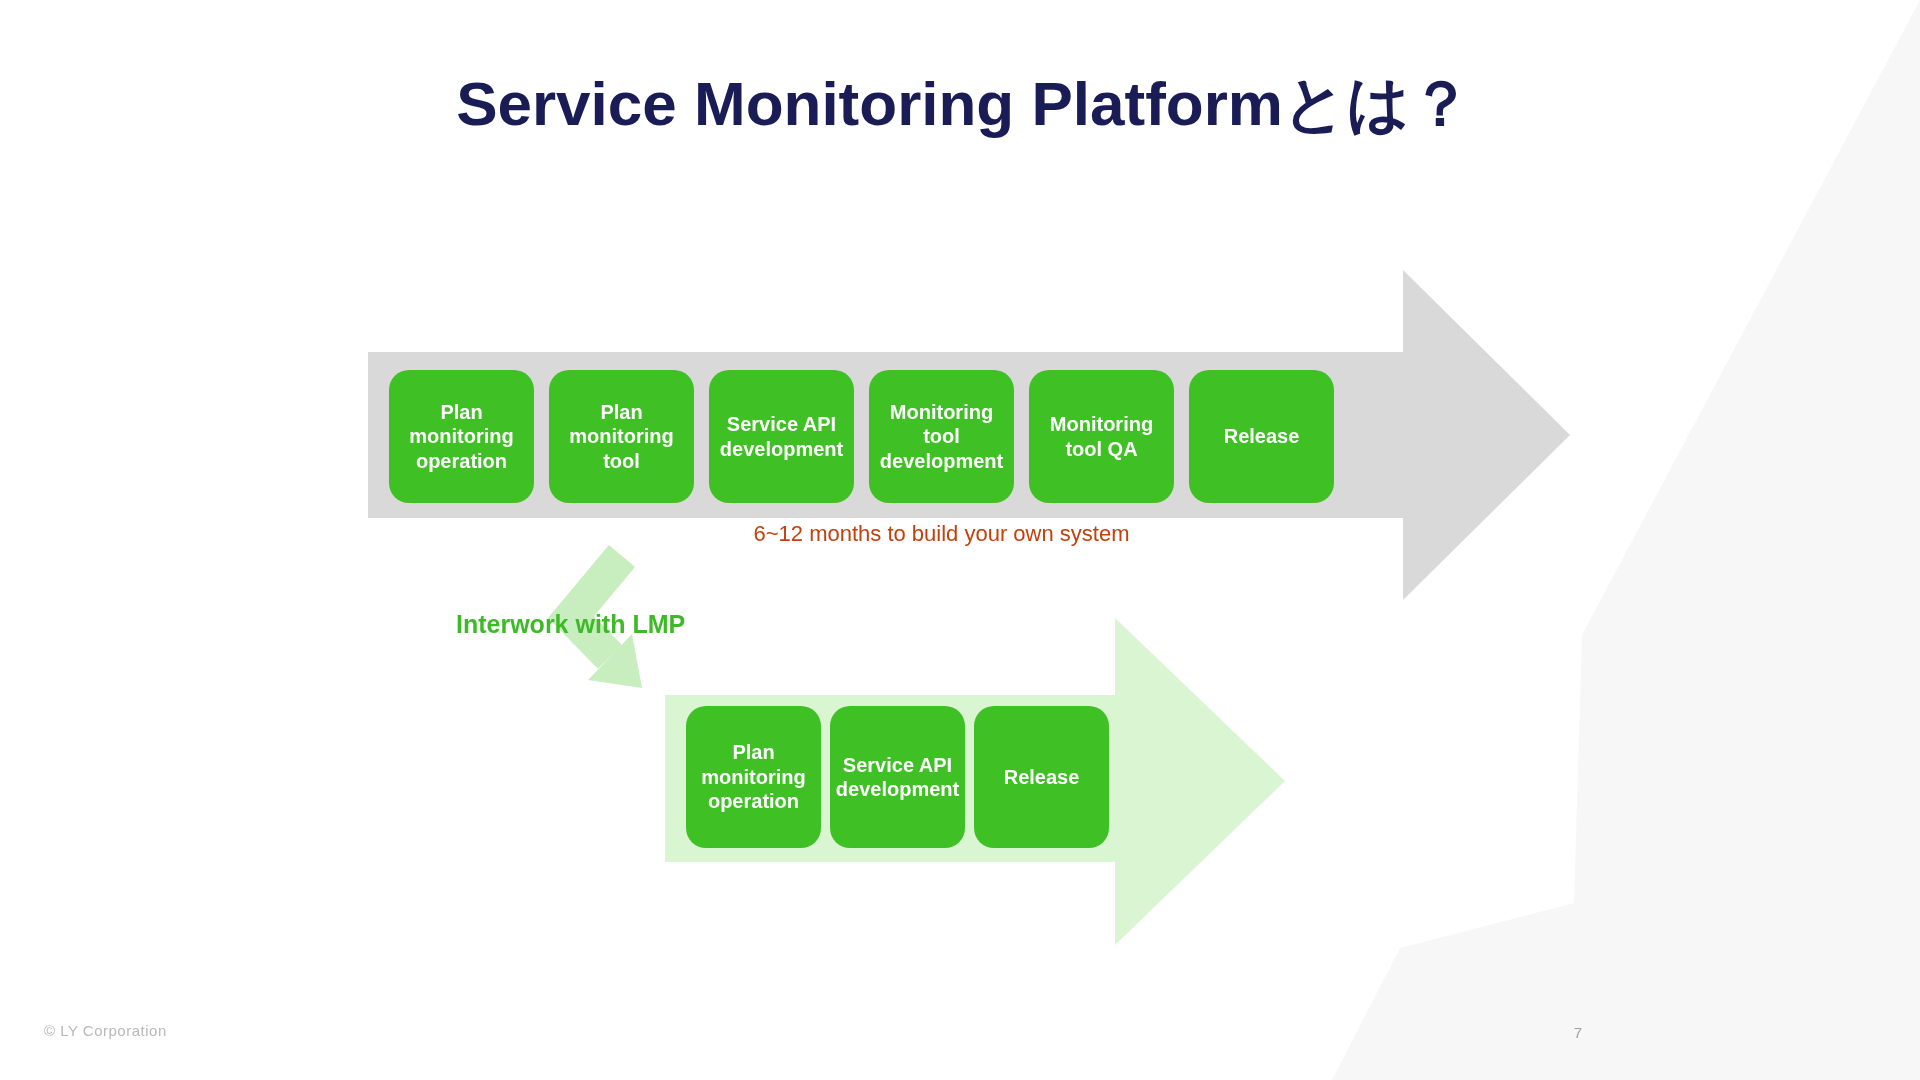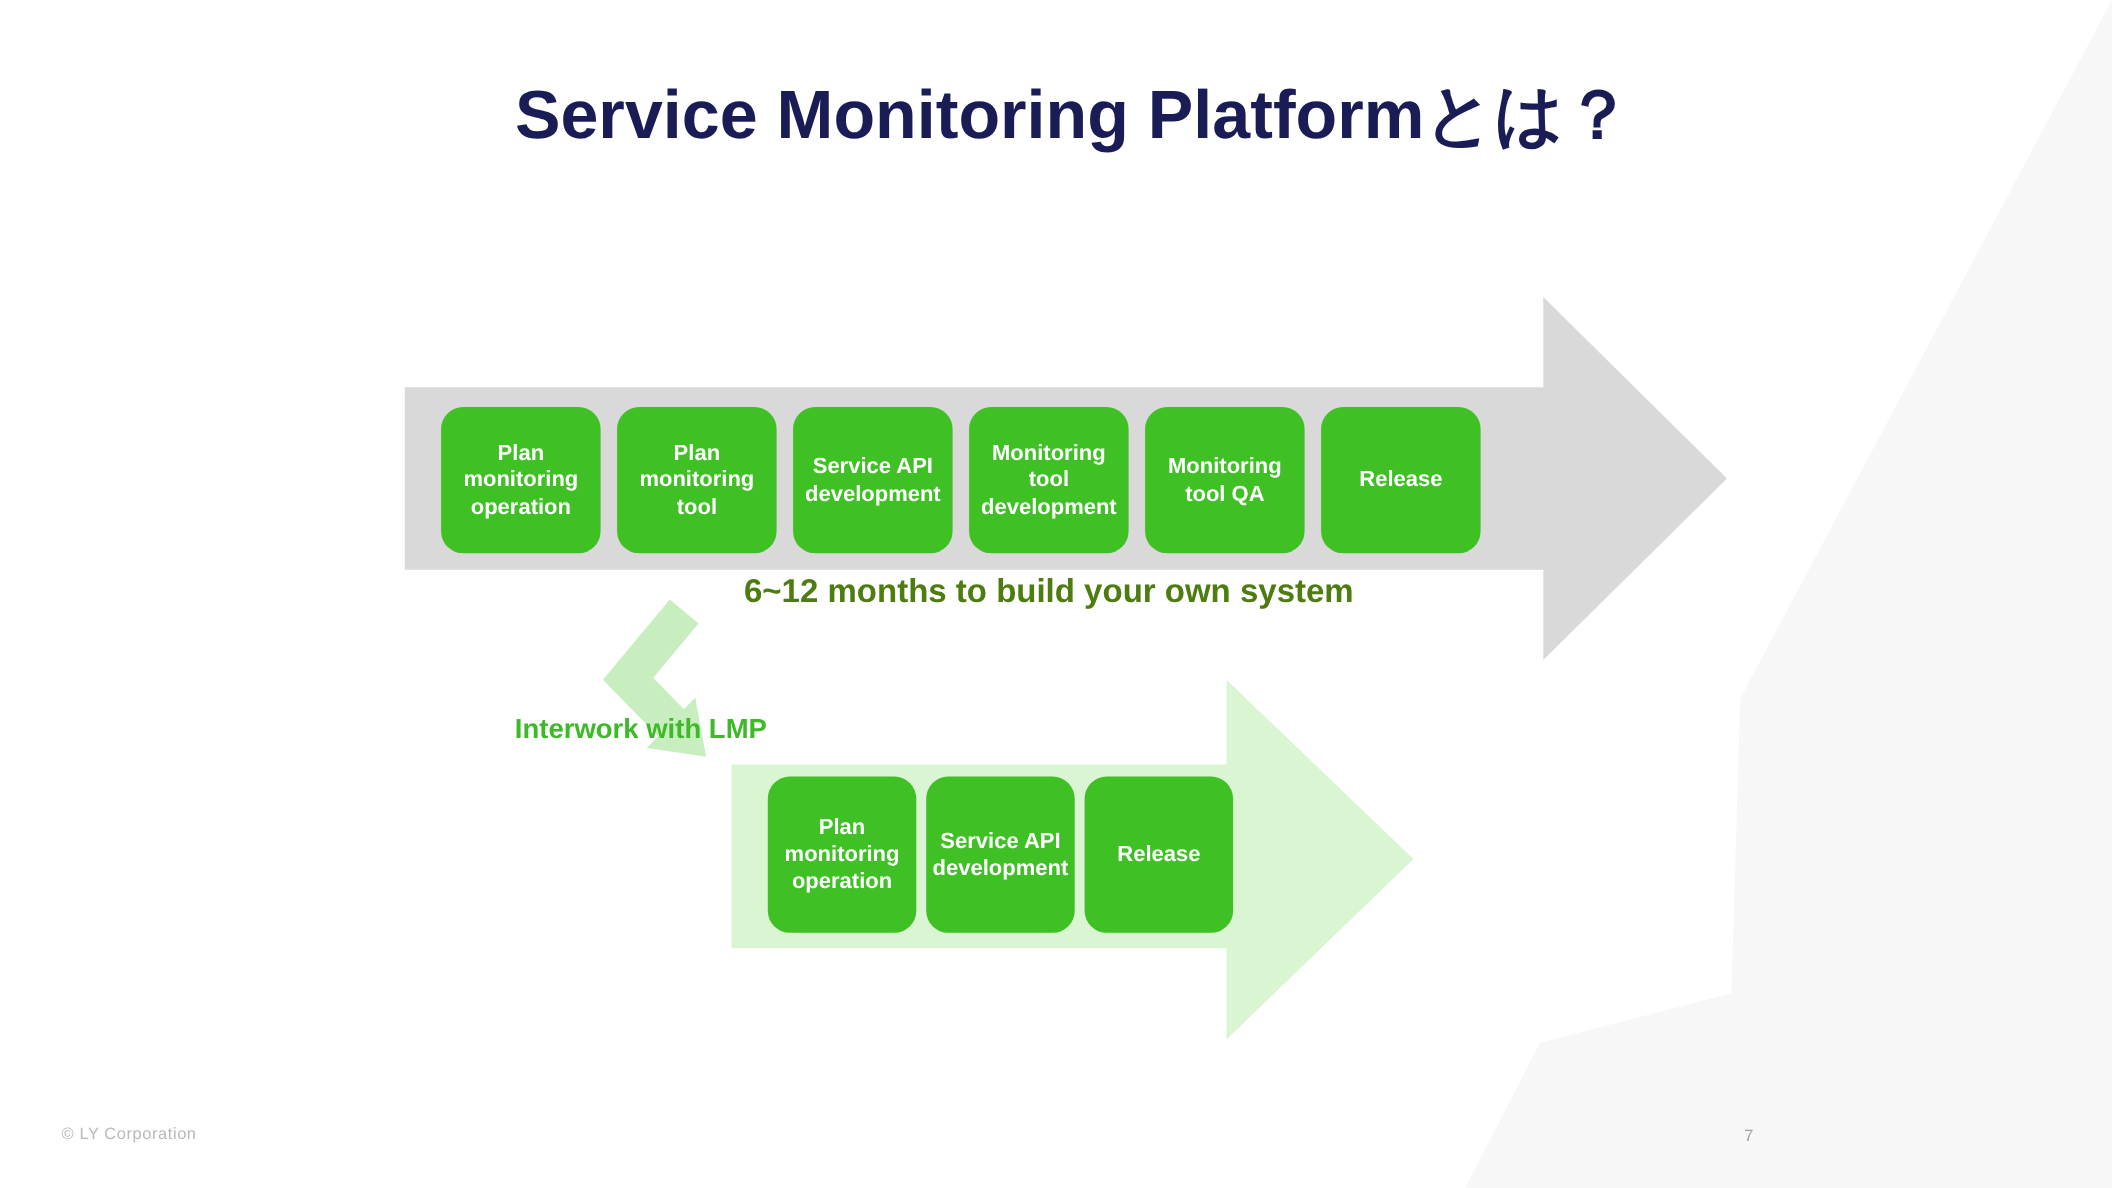--- a/index.html
+++ b/index.html
@@ -4,21 +4,21 @@
 <style>
   html,body{margin:0;padding:0;background:#ffffff;}
   .slide{
     position:relative;
     width:1920px;height:1080px;
     overflow:hidden;
     background:#ffffff;
     font-family:"Liberation Sans","DejaVu Sans",sans-serif;
   }
   .layer-svg{position:absolute;left:0;top:0;width:1920px;height:1080px;z-index:0;}
-  .content{position:absolute;left:16px;top:0;width:1624px;height:1080px;z-index:1;}
+  .content{position:absolute;left:4px;top:0;width:1624px;height:1080px;z-index:1;}
 
   .title{
     position:absolute;left:0;top:62px;width:1920px;
     margin:0;text-align:center;
     font-size:62px;font-weight:bold;color:#1a1c55;
     letter-spacing:0px;
   }
   .subtitle{
     position:absolute;left:0;top:200px;width:1920px;
     margin:0;text-align:center;
@@ -40,32 +40,30 @@
     text-align:center;
     white-space:pre-line;
     box-sizing:border-box;
     padding:6px;
   }
   .boxes-top .step-box{width:145px;height:133px;}
   .boxes-bottom .step-box{width:135px;height:142px;}
 
   .caption{
     position:absolute;
-    font-size:30px;color:#4d7c0f;
+    font-size:22px;color:#c2410c;
     text-align:center;
-    font-weight:bold;
   }
   .caption-top{left:385px;top:521px;width:1105px;}
   .caption-bottom{left:665px;top:866px;width:560px;}
 
   .interwork-label{
     position:absolute;left:452px;top:610px;
     font-size:25px;font-weight:bold;color:#3eba28;
     white-space:nowrap;
-    margin-top:39px;
   }
 
   .footer{
     position:absolute;left:40px;top:1022px;
     font-size:15px;color:#b9b9b9;letter-spacing:0.5px;
   }
   .page-num{
     position:absolute;right:46px;top:1024px;
     font-size:15px;color:#a0a0a0;text-align:right;
   }

